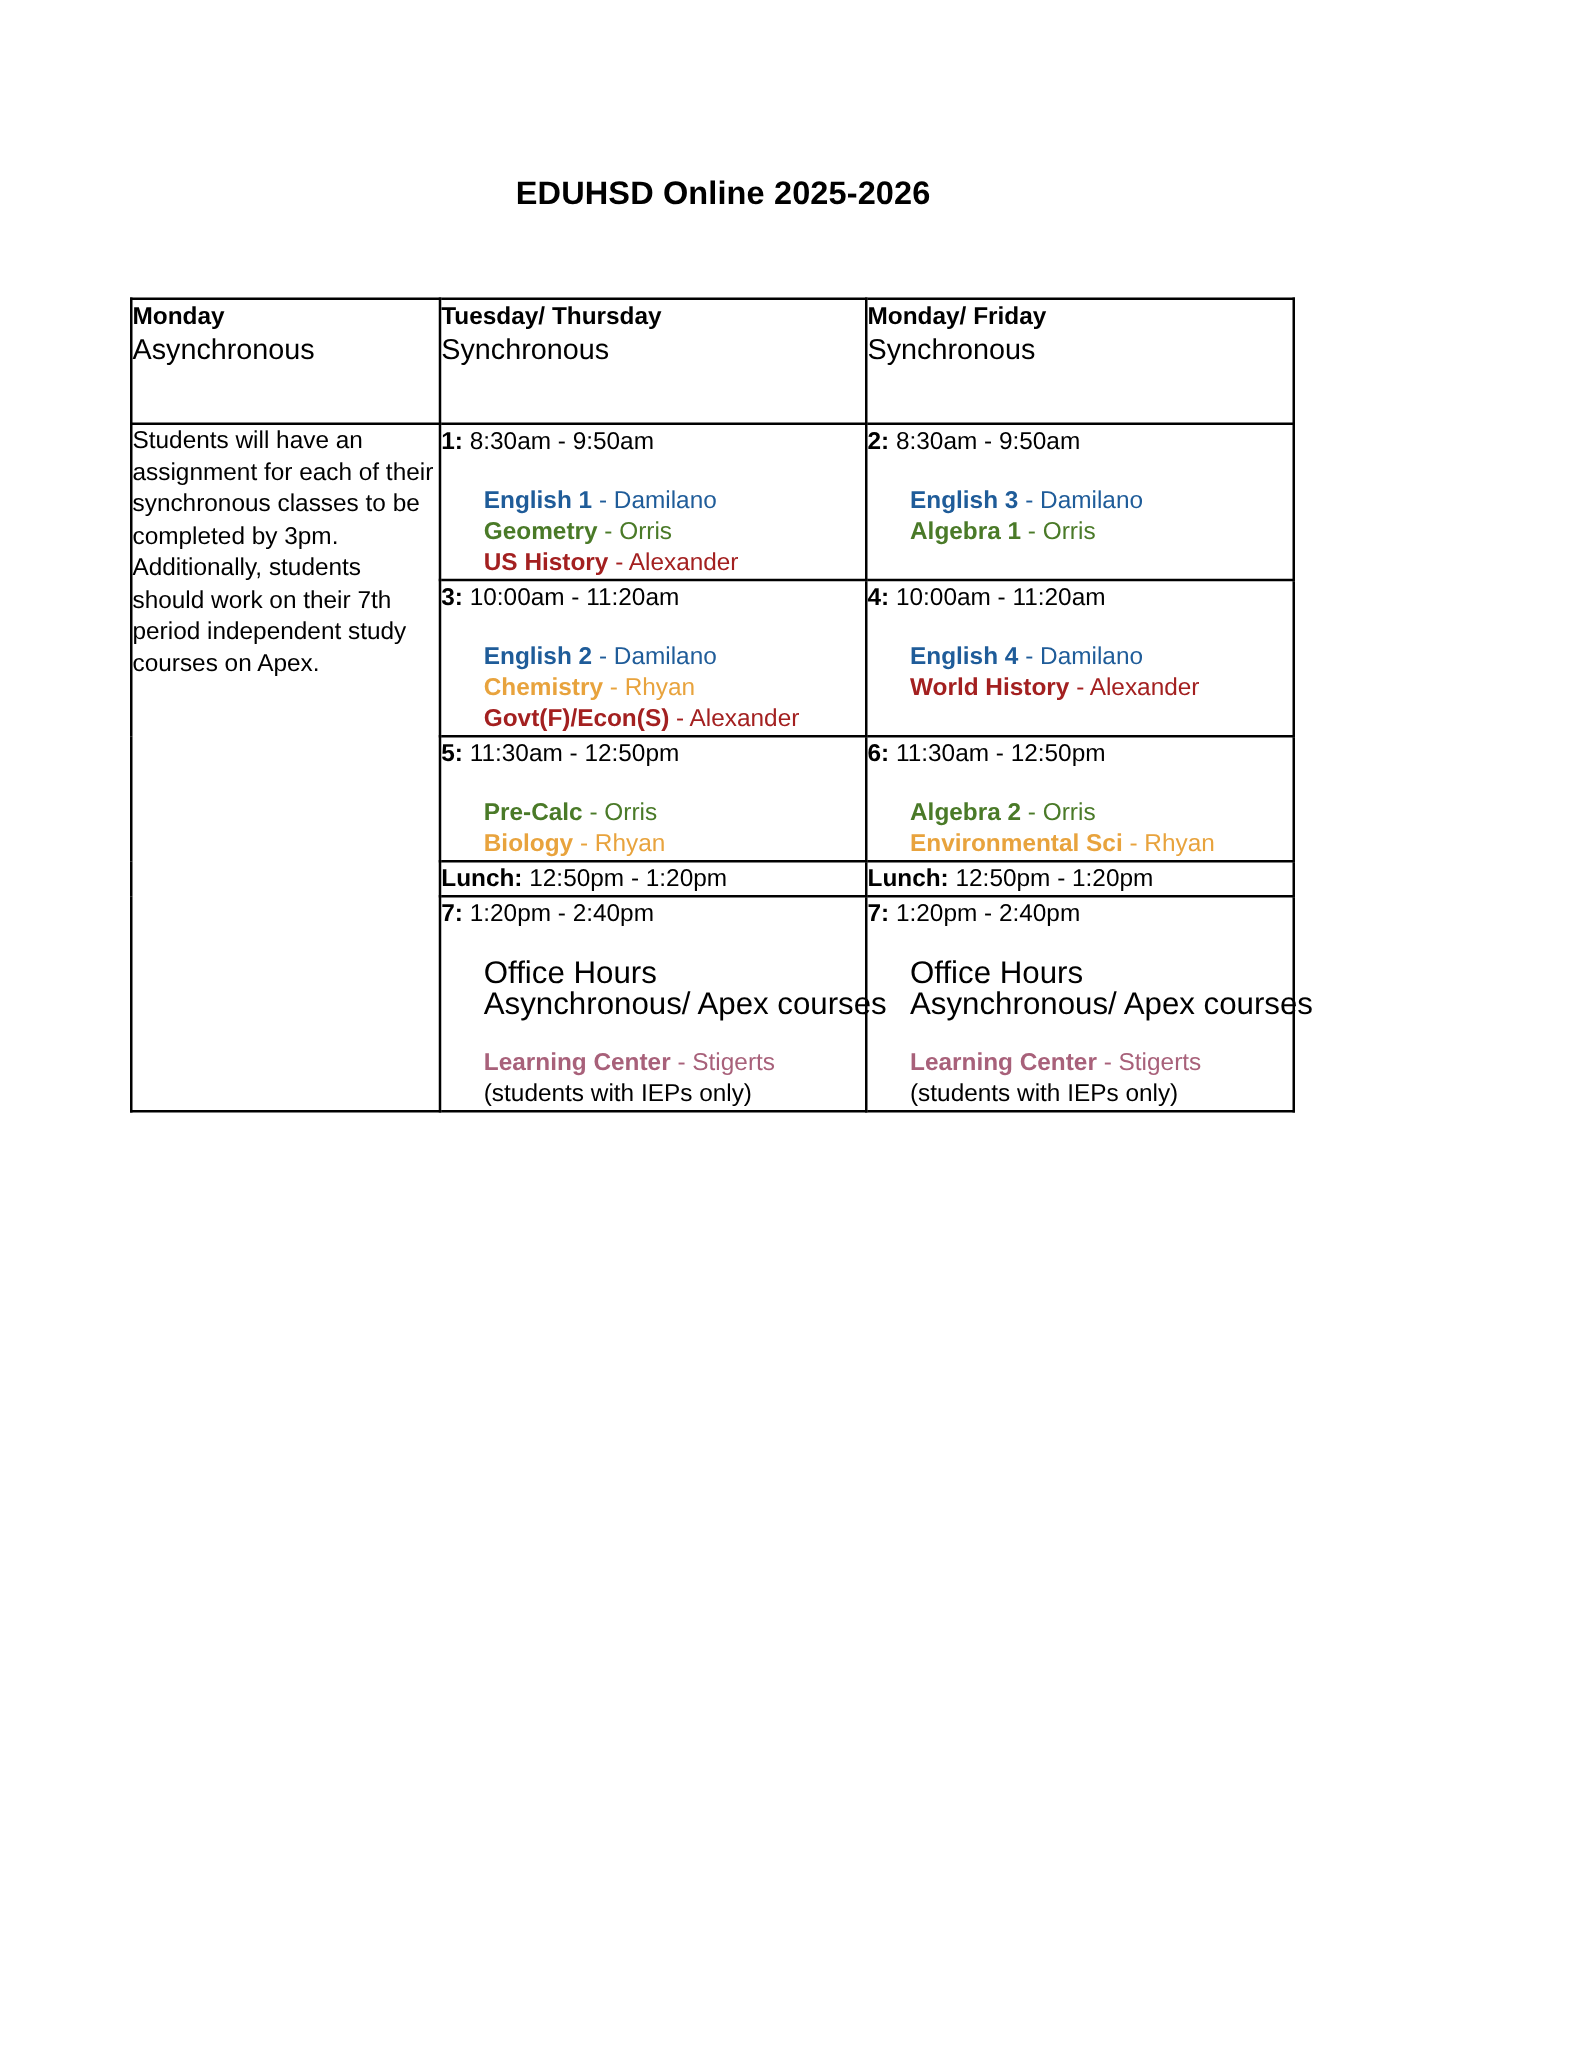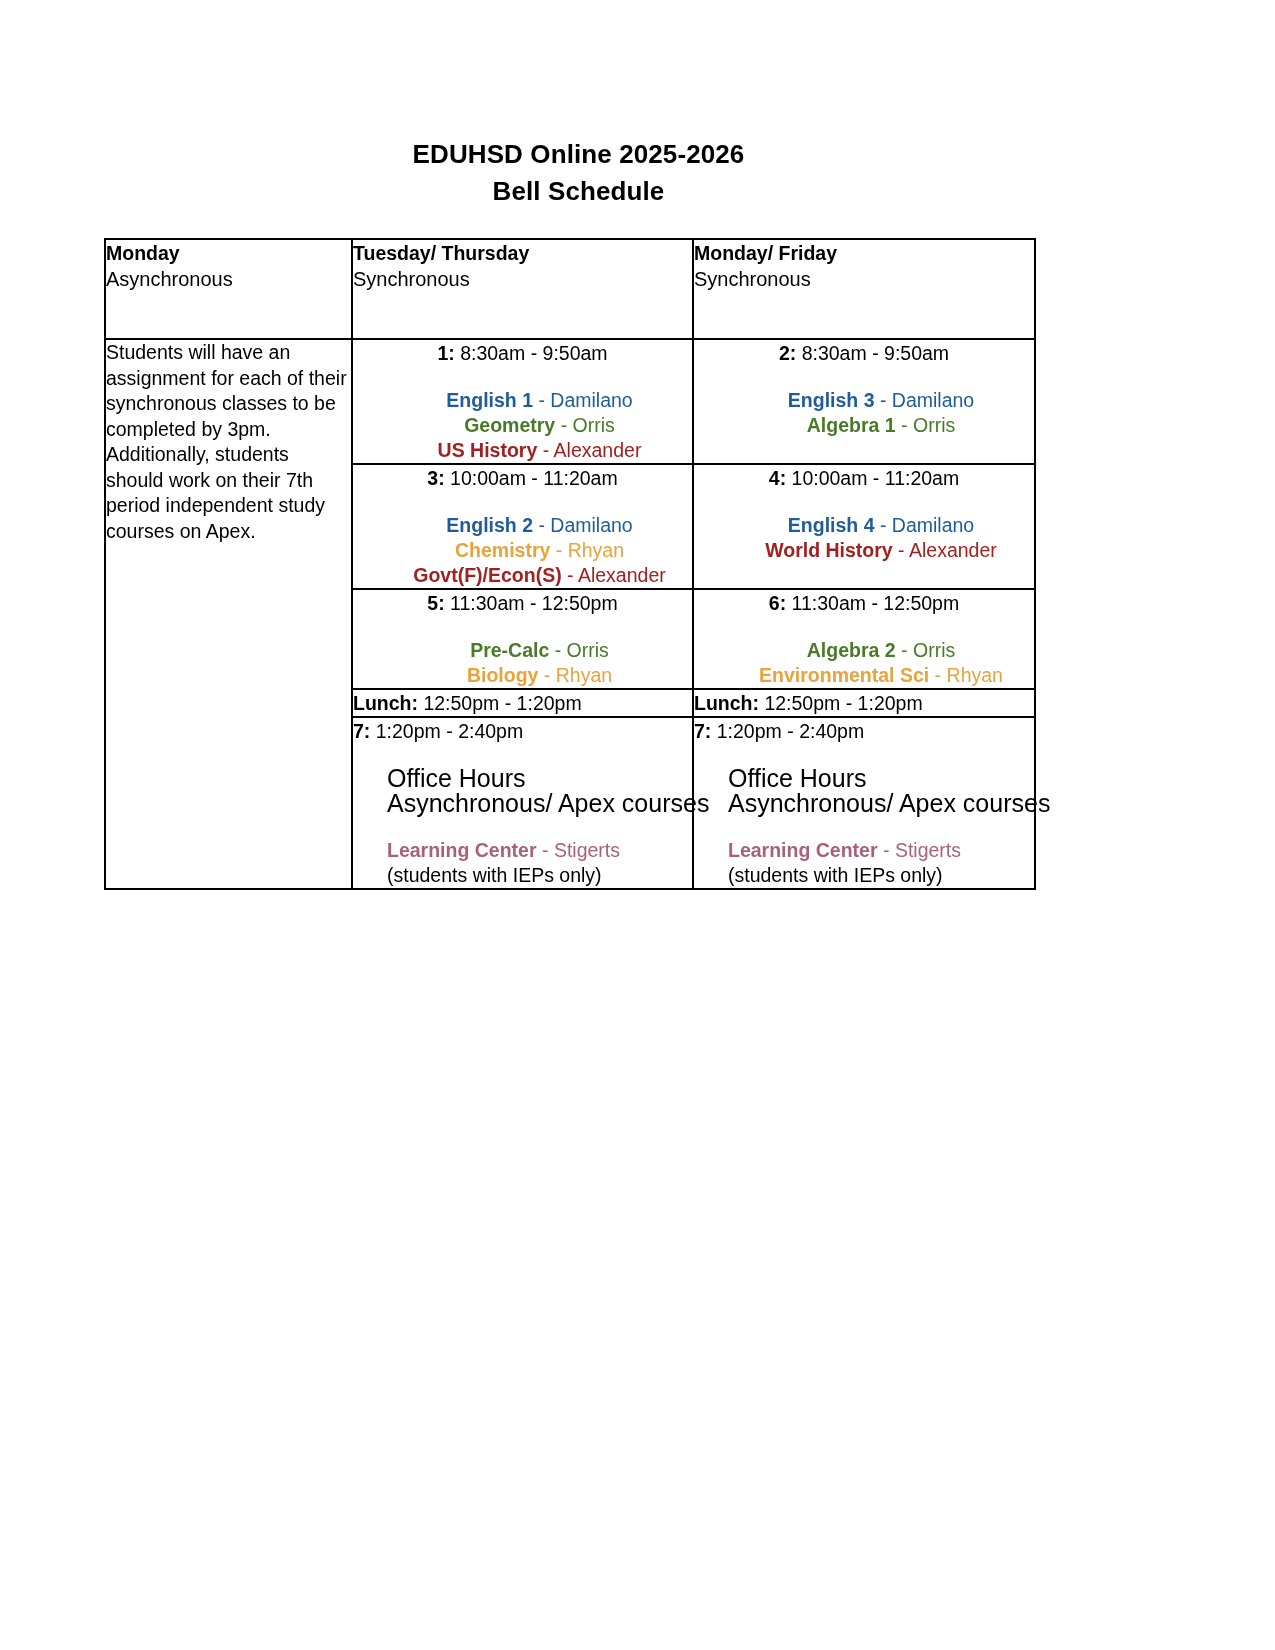--- a/index.html
+++ b/index.html
@@ -59,39 +59,38 @@
   .hdr-cell {
     height: 98px;
     padding: 16px 0 0 14px;
   }
   .hdr-day {
     font-size: 19.5px;
     font-weight: bold;
     line-height: 26px;
   }
   .hdr-mode {
-    font-size: 20px;
+    font-size: 23px;
     font-weight: normal;
     line-height: 26px;
   }
 
   
   .mon-cell {
     padding: 36px 8px 0 14px;
   }
   .mon-text {
     font-size: 19.5px;
     line-height: 25.5px;
     white-space: pre-line;
   }
 
   
   .period-cell {
     padding: 14px 0 14px 12px;
-    text-align: center;
   }
   .period-time {
     font-size: 19.5px;
     line-height: 26px;
     margin-bottom: 22px;
   }
   .period-time .num {
     font-weight: bold;
   }
   .course-list {
@@ -139,21 +138,20 @@
     white-space: nowrap;
   }
 </style>
 </head>
 <body>
 
 <div class="page">
 
   <div class="title-block">
     <div class="title-line">EDUHSD Online 2025-2026</div>
-    <div class="title-line">Bell Schedule</div>
   </div>
 
   <table class="schedule-table">
     <colgroup>
       <col class="col-mon">
       <col class="col-tuth">
       <col class="col-wefr">
     </colgroup>
     <tbody>
 

